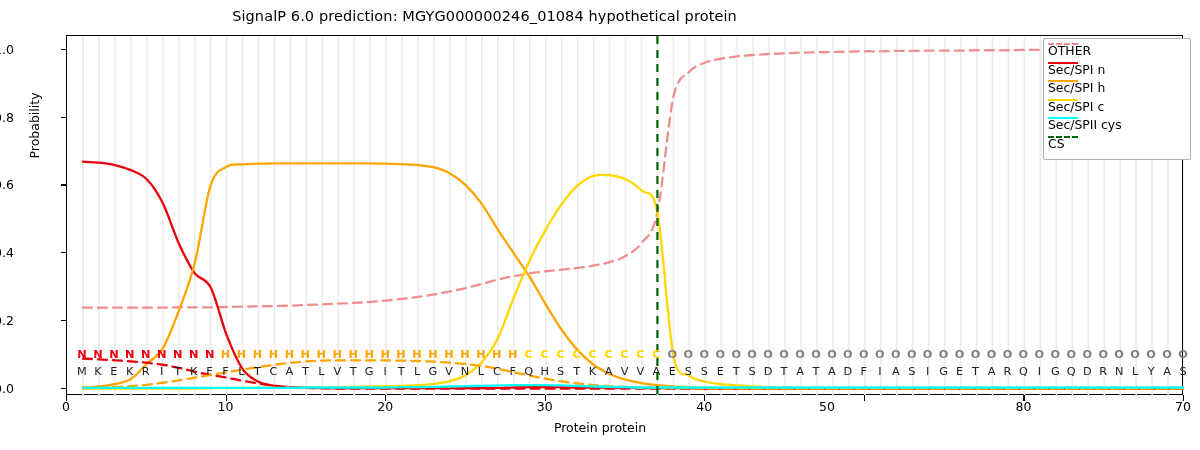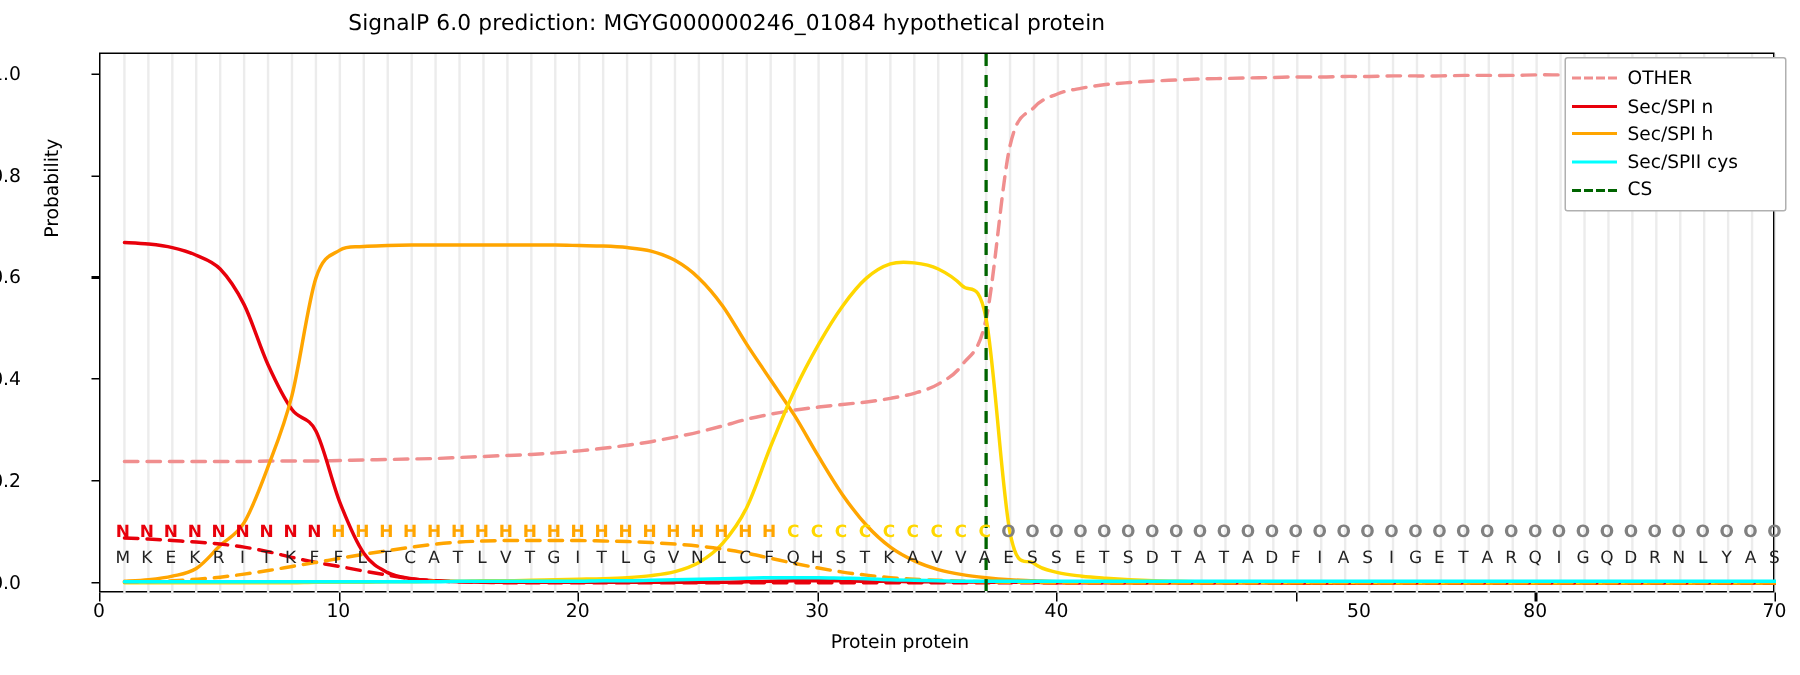--- a/index.html
+++ b/index.html
@@ -24,21 +24,21 @@
   .ytickmark{position:absolute;left:-5.5px;width:5.5px;height:1.1px;background:#000;}
   .xtick{position:absolute;top:399px;transform:translateX(-50%);
          font-size:12.5px;color:#000;white-space:nowrap;}
   .xtickmark{position:absolute;top:0;width:1.1px;height:5.5px;background:#000;}
 
   svg.layer{position:absolute;left:0;top:0;width:1117px;height:360px;display:block;}
 
   #legend{position:absolute;left:1043px;top:38px;width:148px;
           background:#fff;border:1px solid #b0b0b0;border-radius:2px;
           padding:4px 5px 4px 4px;box-sizing:border-box;}
-  .lgrow{display:flex;align-items:center;height:18.6px;}
+  .lgrow{display:flex;align-items:flex-start;height:18.6px;flex-direction:column;}
   .lgline{width:30px;height:0;border-top-width:2.1px;margin-right:7px;flex:none;}
   .lgtxt{font-size:12.4px;color:#000;white-space:nowrap;line-height:1;}
 
   .seqcell{position:absolute;transform:translateX(-50%);text-align:center;
            font-size:11.3px;line-height:1;white-space:pre;}
   .regchar{top:349px;font-weight:bold;}
   .aachar{top:366px;color:#222;}
 </style>
 </head>
 <body>
@@ -151,21 +151,21 @@
       <div class="xtick" style="left: 66px;">0</div>
       <div class="xtickmark" style="position: absolute; left: 66px; top: 395px;"></div>
       <div class="xtick" style="left: 225.571px;">10</div>
       <div class="xtickmark" style="position: absolute; left: 225.571px; top: 395px;"></div>
       <div class="xtick" style="left: 385.143px;">20</div>
       <div class="xtickmark" style="position: absolute; left: 385.143px; top: 395px;"></div>
       <div class="xtick" style="left: 544.714px;">30</div>
       <div class="xtickmark" style="position: absolute; left: 544.714px; top: 395px;"></div>
       <div class="xtick" style="left: 704.286px;">40</div>
       <div class="xtickmark" style="position: absolute; left: 704.286px; top: 395px;"></div>
-      <div class="xtick" style="left: 906px; text-align: right;">50</div>
+      <div class="xtick" style="left: 827px; text-align: right;">50</div>
       <div class="xtickmark" style="position: absolute; left: 863.857px; top: 395px;"></div>
       <div class="xtick" style="left: 1023.43px;">80</div>
       <div class="xtickmark" style="position: absolute; left: 1023.43px; top: 395px;"></div>
       <div class="xtick" style="left: 1183px;">70</div>
       <div class="xtickmark" style="position: absolute; left: 1183px; top: 395px;"></div>
     </div>
   <div id="seqrow">
       <div class="seqcell regchar" style="left: 81.9571px; color: rgb(232, 0, 11);">N</div>
       <div class="seqcell aachar" style="left: 81.9571px;">M</div>
       <div class="seqcell regchar" style="left: 97.9143px; color: rgb(232, 0, 11);">N</div>
@@ -315,20 +315,24 @@
       </div>
       <div class="lgrow">
         <span class="lgline" style="border-top-color: rgb(232, 0, 11); border-top-style: solid;"></span>
         <span class="lgtxt">Sec/SPI n</span>
       </div>
       <div class="lgrow">
         <span class="lgline" style="border-top-color: rgb(255, 165, 0); border-top-style: solid;"></span>
         <span class="lgtxt">Sec/SPI h</span>
       </div>
       <div class="lgrow">
+        <span class="lgline" style="border-top-color: rgb(255, 215, 0); border-top-style: solid;"></span>
+        <span class="lgtxt">Sec/SPI c</span>
+      </div>
+      <div class="lgrow">
         <span class="lgline" style="border-top-color: rgb(0, 255, 255); border-top-style: solid;"></span>
         <span class="lgtxt">Sec/SPII cys</span>
       </div>
       <div class="lgrow">
         <span class="lgline" style="border-top-color: rgb(0, 100, 0); border-top-style: dashed;"></span>
         <span class="lgtxt">CS</span>
       </div>
     </div>
 
 </div>

